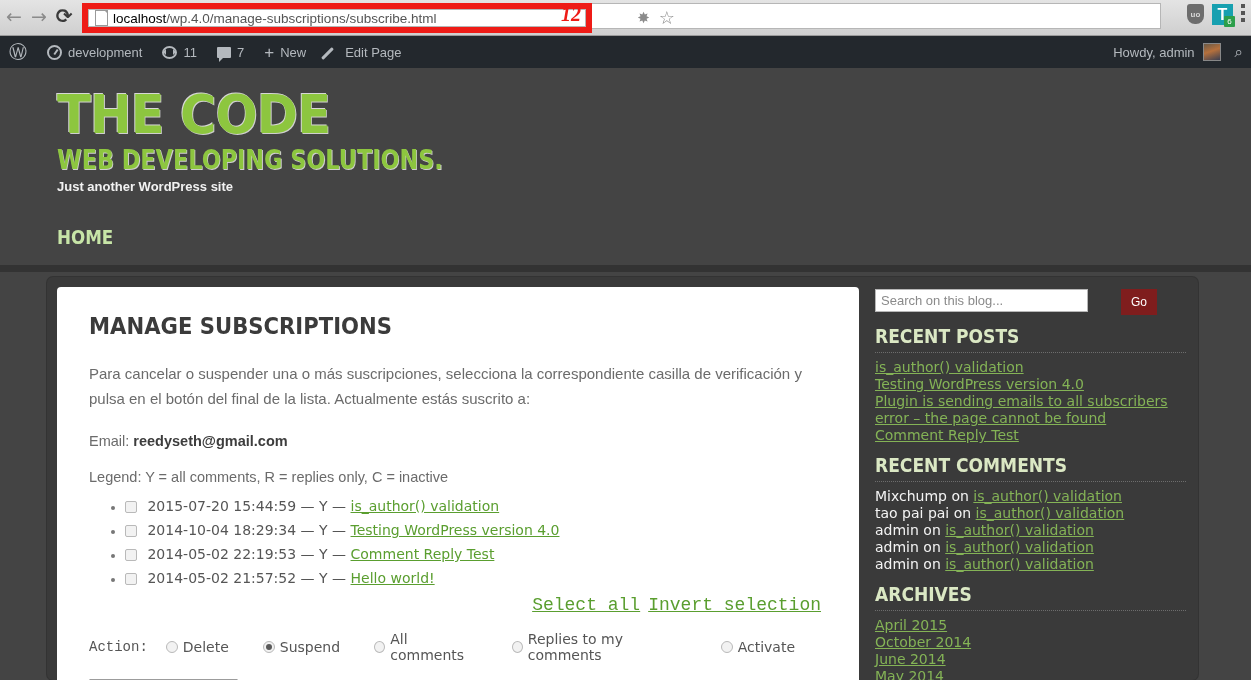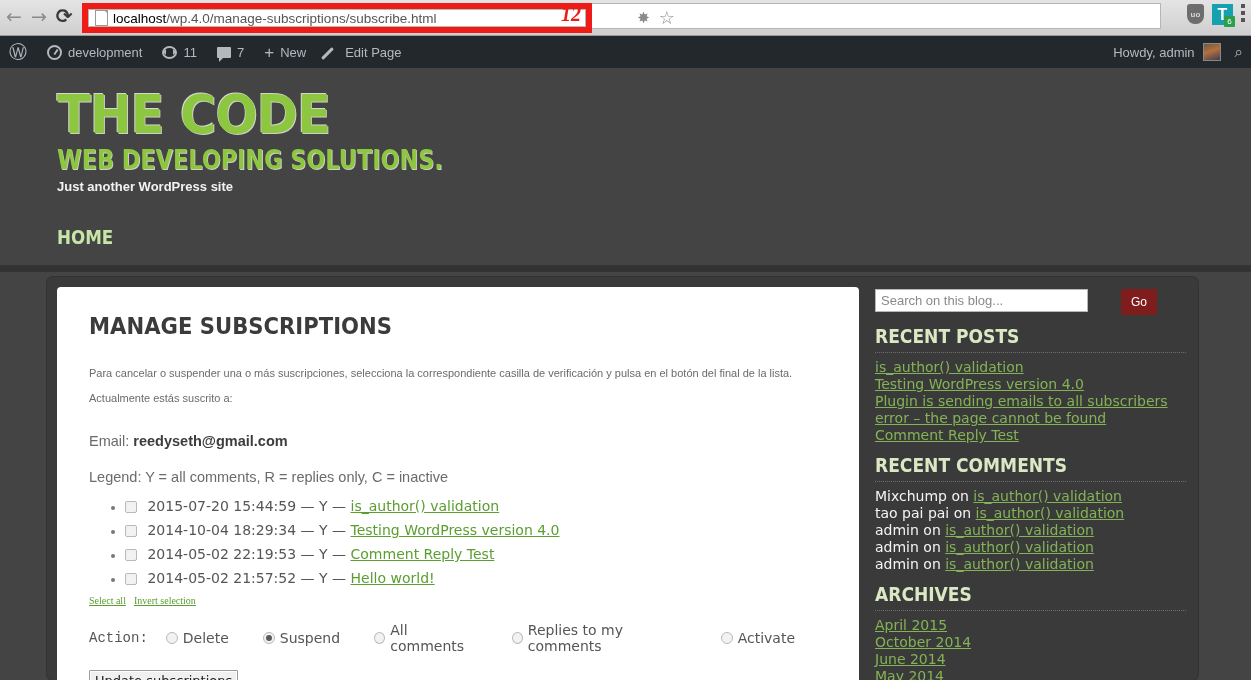--- a/index.html
+++ b/index.html
@@ -81,33 +81,33 @@
     text-decoration:none;letter-spacing:0px;transform:scaleX(0.88);display:inline-block;transform-origin:left center;}
   .navline{position:absolute;left:0;top:197px;width:1251px;height:7px;background:#333333;}
 
   
   .wrapper{position:absolute;left:47px;top:209px;width:1151px;height:403px;background:#3a3a3a;
     border-radius:6px;box-shadow:0 0 0 1px #333;}
   .content{position:absolute;left:10px;top:10px;width:802px;height:400px;background:#fff;border-radius:4px;}
   .content-in{padding:26px 30px 0 32px;}
   h1.entry{font-family:"DejaVu Sans",sans-serif;font-weight:bold;font-size:23px;color:#3b3b3b;
     margin:0 0 22px 0;transform:scaleX(0.92);transform-origin:left center;letter-spacing:0px;}
-  .para{font-size:11px;color:#6b6b6b;line-height:25px;margin:0 0 22px 0;max-width:735px;
+  .para{font-size:15px;color:#6b6b6b;line-height:25px;margin:0 0 22px 0;max-width:735px;
     font-family:"Liberation Sans",sans-serif;}
   .email-line{font-size:14.5px;color:#6b6b6b;margin:0 0 20px 0;}
   .email-line b{color:#3d3d3d;}
   .legend{font-size:14.5px;color:#6b6b6b;margin:0 0 12px 0;}
   ul.subs{margin:0 0 6px 0;padding-left:36px;list-style:disc;}
   ul.subs li{font-size:14px;color:#555;line-height:18px;margin-bottom:6px;
     font-family:"DejaVu Sans",sans-serif;}
   ul.subs li::marker{color:#777;font-size:12px;}
   .cb{appearance:none;-webkit-appearance:none;width:12px;height:12px;border:1px solid #b9b9b9;
     background:#f2f2f2;border-radius:2px;vertical-align:-2px;margin:0 6px 0 0;padding:0;}
   .subs a{color:#5a9e2f;text-decoration:underline;}
-  .sel-row{margin:8px 0 16px 0;font-size:10px;font-family:Liberation Serif, serif;}
+  .sel-row{margin:8px 0 16px 0;font-size:18px;font-family:Liberation Mono, monospace;text-align:right;}
   .sel-row a{color:#5a9e2f;text-decoration:underline;margin-right:8px;}
   .action-row{font-size:14px;color:#555;display:flex;align-items:center;font-family:"DejaVu Sans",sans-serif;}
   .action-row .lbl{margin-right:18px;font-family:Liberation Mono, monospace;}
   .rad-grp{display:flex;align-items:center;margin-right:34px;}
   .rad{appearance:none;-webkit-appearance:none;width:12px;height:12px;border:1px solid #b9b9b9;background:#f2f2f2;
     border-radius:50%;margin:0 5px 0 0;padding:0;vertical-align:-2px;position:relative;}
   .rad:checked{background:#f2f2f2;}
   .rad:checked:after{content:"";position:absolute;left:2px;top:2px;width:6px;height:6px;border-radius:50%;background:#5a5a5a;}
   .btn-update{margin-top:16px;font-size:13px;font-family:"DejaVu Sans",sans-serif;padding:2px 5px;
     background:#f0f0f0;border:1px solid #9c9c9c;border-radius:1px;color:#222;

